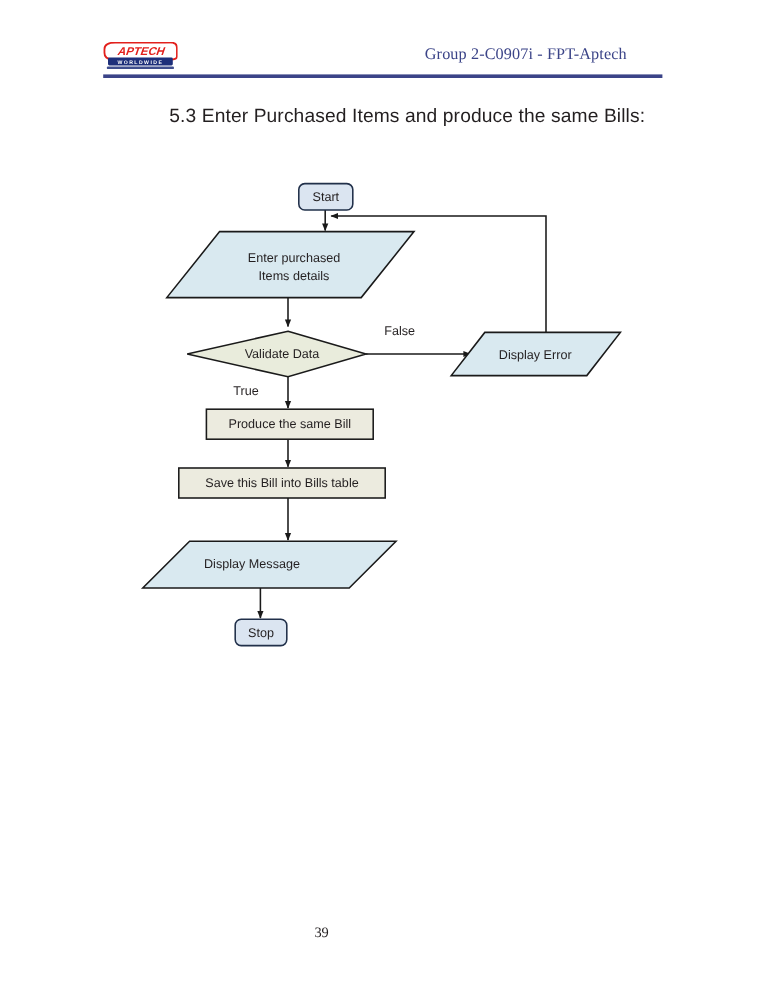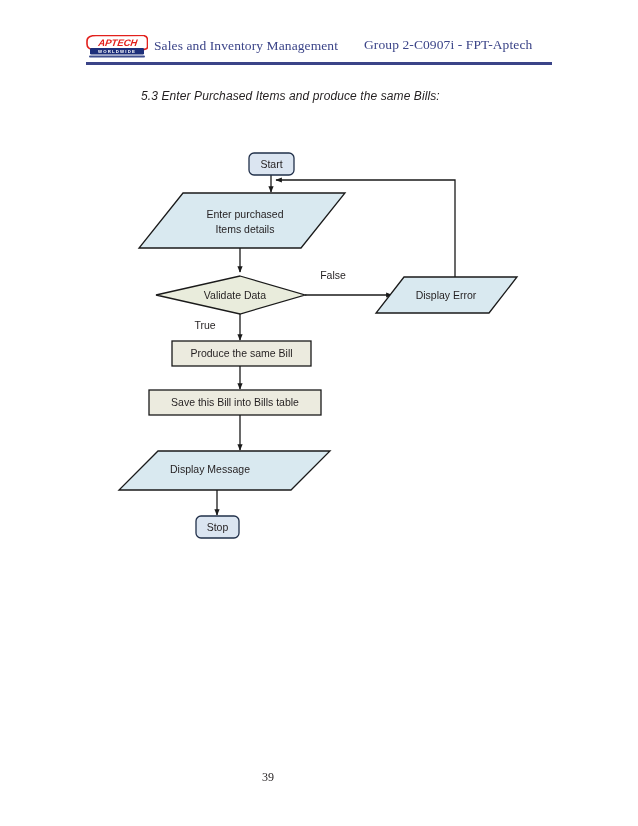--- a/index.html
+++ b/index.html
@@ -32,40 +32,39 @@
   }
   .hdr-text {
     position: absolute;
     font-family: "Liberation Serif", serif;
     font-size: 13.5px;
     color: #3b4488;
     white-space: nowrap;
     letter-spacing: 0.1px;
   }
   #hdr-left  { left: 68px;  top: 6px; }
-  #hdr-right { left: 278px; top: 5px; text-align: right; }
+  #hdr-right { left: 268px; top: 5px; text-align: right; }
   #header-rule {
     position: absolute;
     left: 86px;
     top: 62px;
     width: 466px;
     height: 3px;
     background: #3b4488;
   }
 
   
   #section-title {
     position: absolute;
     left: 141px;
     top: 89px;
-    font-size: 12px;
+    font-size: 16px;
     color: #231f20;
     white-space: nowrap;
     letter-spacing: 0.1px;
-    font-style: italic;
   }
 
   
   #flowchart {
     position: absolute;
     left: 0;
     top: 0;
     width: 638px;
     height: 687px;
   }
@@ -98,21 +97,20 @@
     <svg width="62" height="24" viewBox="0 0 62 24" xmlns="http://www.w3.org/2000/svg">
       <path d="M1 6 C1 2, 5 0.5, 10 0.5 L56 0.5 C60 0.5, 61.5 2, 61.5 5 L61.5 12 C61.5 14, 59 14.5, 56 14.5 L8 14.5 C3 14.5, 1 12, 1 9 Z" fill="#ffffff" stroke="#e2201c" stroke-width="1.6"></path>
       <path d="M6 3 L58 1.5 L58 11 L5 12 Z" fill="#ffffff"></path>
       <text x="31" y="11" text-anchor="middle" font-family="Liberation Sans, sans-serif" font-size="9.5" font-weight="bold" font-style="italic" fill="#e2201c" transform="skewX(-8) translate(2,0)">APTECH</text>
       <rect x="4" y="13" width="54" height="6.5" rx="1.2" fill="#1d2f7a"></rect>
       <text x="31" y="18.2" text-anchor="middle" font-family="Liberation Sans, sans-serif" font-size="4.3" font-weight="bold" letter-spacing="1.2" fill="#ffffff">WORLDWIDE</text>
       <rect x="3" y="20.4" width="56" height="2.2" rx="1" fill="#1d2f7a" opacity="0.85"></rect>
     </svg>
   </div>
 
-  <div class="hdr-text" id="hdr-left">Sales and Inventory Management</div>
 
   <div class="hdr-text" id="hdr-right">Group 2-C0907i  -  FPT-Aptech</div>
 </div>
 <div id="header-rule"></div>
 
 <div id="section-title">5.3 Enter Purchased Items and produce the same Bills:</div>
 
 <div id="flowchart">
   <svg id="flow-svg" width="638" height="826" viewBox="0 0 638 826" xmlns="http://www.w3.org/2000/svg">
     <defs>

